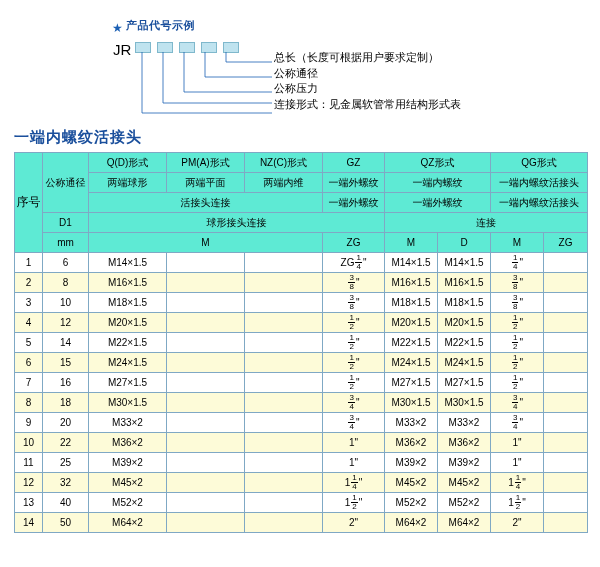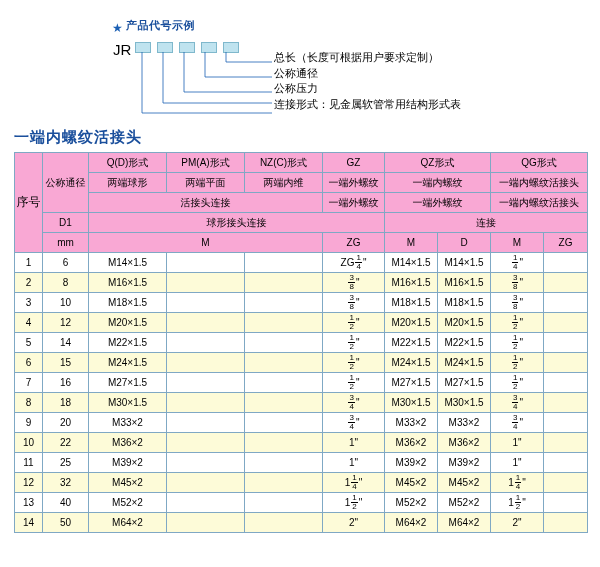--- a/index.html
+++ b/index.html
@@ -70,21 +70,21 @@
     vertical-align:middle;
     padding:0;
     height:19px;
     font-weight:normal;
     line-height:1.15;
   }
   thead td{
     background:#dff0f7;
     font-size:10px;
   }
-  thead td.hdr-blue{background:#f9a8d4;}
+  thead td.hdr-blue{background:#5eead4;}
   .col-seq{width:28px;}
   .col-dn{width:46px;}
   .col-qd{width:78px;}
   .col-pm{width:78px;}
   .col-nz{width:78px;}
   .col-gz{width:62px;}
   .col-qz-m{width:53px;}
   .col-qz-d{width:53px;}
   .col-qg-m{width:53px;}
   .col-qg-zg{width:44px;}

